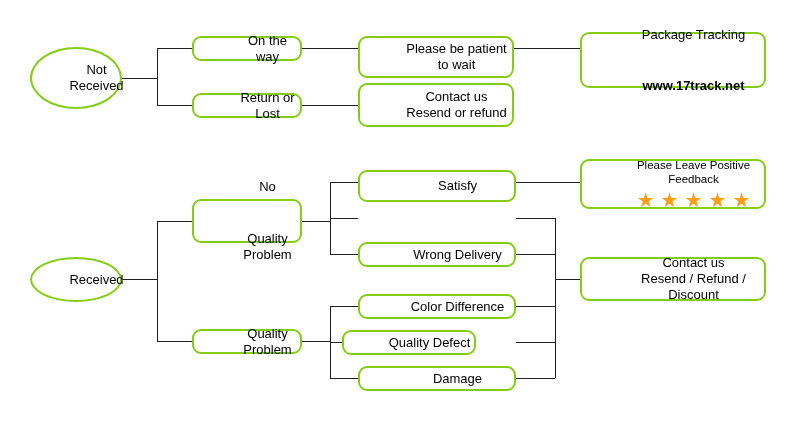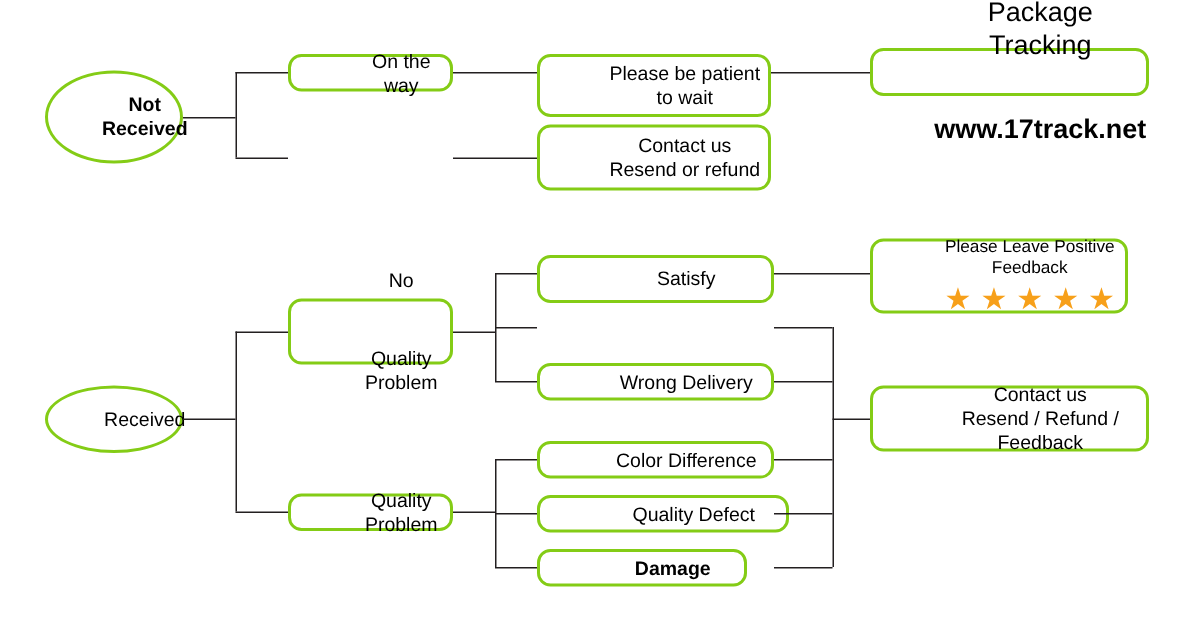--- a/index.html
+++ b/index.html
@@ -54,21 +54,21 @@
     color: #f7a01a;
     font-size: 20px;
   }
   .nlabel { display: block; }
 </style>
 </head>
 <body>
 
 <div id="canvas">
 
-  <div class="node ellipse" style="left:30px; top:47px; width:92px; height:62px; font-size:13px;font-weight:bold;">
+  <div class="node ellipse" style="left:30px; top:47px; width:92px; height:62px; font-size:13px;">
     <span class="nlabel">Not</span>
     <span class="nlabel">Received</span>
   </div>
 
   <div class="line hline" style="left:122px; top:78px; width:35px;"></div>
   <div class="line vline" style="left:157px; top:48px; height:57px;"></div>
   <div class="line hline" style="left:157px; top:48px; width:35px;"></div>
   <div class="line hline" style="left:157px; top:105px; width:35px;"></div>
 
   <div class="node rounded" style="left:192px; top:36px; width:110px; height:25px; font-size:13px;">
@@ -76,25 +76,28 @@
   </div>
 
   <div class="line hline" style="left:302px; top:48px; width:56px;"></div>
 
   <div class="node rounded" style="left:358px; top:36px; width:156px; height:42px; font-size:13px;">
     <span class="nlabel">Please be patient to wait</span>
   </div>
 
   <div class="line hline" style="left:514px; top:48px; width:66px;"></div>
 
-  <div class="node rounded" style="left:580px; top:32px; width:186px; height:32px; font-size:18px;gap:35px;">
+  <div class="node rounded" style="left:580px; top:32px; width:186px; height:56px; font-size:13px;gap:35px;">
     <span class="nlabel">Package Tracking</span>
     <span class="nlabel" style="font-weight:bold;">www.17track.net</span>
   </div>
 
+  <div class="node rounded" style="left:192px; top:93px; width:110px; height:25px; font-size:13px;">
+    <span class="nlabel">Return or Lost</span>
+  </div>
 
   <div class="line hline" style="left:302px; top:105px; width:56px;"></div>
 
   <div class="node rounded" style="left:358px; top:83px; width:156px; height:44px; font-size:13px;">
     <span class="nlabel">Contact us</span>
     <span class="nlabel">Resend or refund</span>
   </div>
 
   <div class="node ellipse" style="left:30px; top:257px; width:92px; height:45px; font-size:13px;">
     <span class="nlabel">Received</span>
@@ -114,21 +117,21 @@
   <div class="line vline" style="left:330px; top:182px; height:72px;"></div>
   <div class="line hline" style="left:330px; top:182px; width:28px;"></div>
   <div class="line hline" style="left:330px; top:218px; width:28px;"></div>
   <div class="line hline" style="left:330px; top:254px; width:28px;"></div>
 
   <div class="node rounded" style="left:358px; top:170px; width:158px; height:32px; font-size:13px;">
     <span class="nlabel">Satisfy</span>
   </div>
   <div class="line hline" style="left:516px; top:182px; width:64px;"></div>
 
-  <div class="node rounded" style="left:580px; top:159px; width:172px; height:50px; font-size:11.5px;">
+  <div class="node rounded" style="left:580px; top:159px; width:186px; height:50px; font-size:11.5px;">
     <span class="nlabel">Please Leave Positive Feedback</span>
     <div class="stars">
       <span class="star">★</span>
       <span class="star">★</span>
       <span class="star">★</span>
       <span class="star">★</span>
       <span class="star">★</span>
     </div>
   </div>
 
@@ -144,34 +147,34 @@
   <div class="line hline" style="left:302px; top:341px; width:28px;"></div>
   <div class="line vline" style="left:330px; top:306px; height:72px;"></div>
   <div class="line hline" style="left:330px; top:306px; width:28px;"></div>
   <div class="line hline" style="left:330px; top:342px; width:28px;"></div>
   <div class="line hline" style="left:330px; top:378px; width:28px;"></div>
 
   <div class="node rounded" style="left:358px; top:294px; width:158px; height:25px; font-size:13px;">
     <span class="nlabel">Color Difference</span>
   </div>
 
-  <div class="node rounded" style="left:358px; top:330px; width:168px; height:25px; font-size:13px;">
+  <div class="node rounded" style="left:342px; top:330px; width:134px; height:25px; font-size:13px;">
     <span class="nlabel">Quality Defect</span>
   </div>
 
-  <div class="node rounded" style="left:358px; top:366px; width:140px; height:25px; font-size:13px;font-weight:bold;">
+  <div class="node rounded" style="left:358px; top:366px; width:158px; height:25px; font-size:13px;">
     <span class="nlabel">Damage</span>
   </div>
 
   <div class="line hline" style="left:516px; top:218px; width:39px;"></div>
   <div class="line hline" style="left:516px; top:254px; width:39px;"></div>
   <div class="line hline" style="left:516px; top:306px; width:39px;"></div>
   <div class="line hline" style="left:516px; top:342px; width:39px;"></div>
   <div class="line hline" style="left:516px; top:378px; width:39px;"></div>
   <div class="line vline" style="left:555px; top:218px; height:160px;"></div>
   <div class="line hline" style="left:555px; top:279px; width:25px;"></div>
 
   <div class="node rounded" style="left:580px; top:257px; width:186px; height:44px; font-size:13px;">
     <span class="nlabel">Contact us</span>
-    <span class="nlabel">Resend / Refund / Feedback</span>
+    <span class="nlabel">Resend / Refund / Discount</span>
   </div>
 
 </div>
 
 </body></html>

